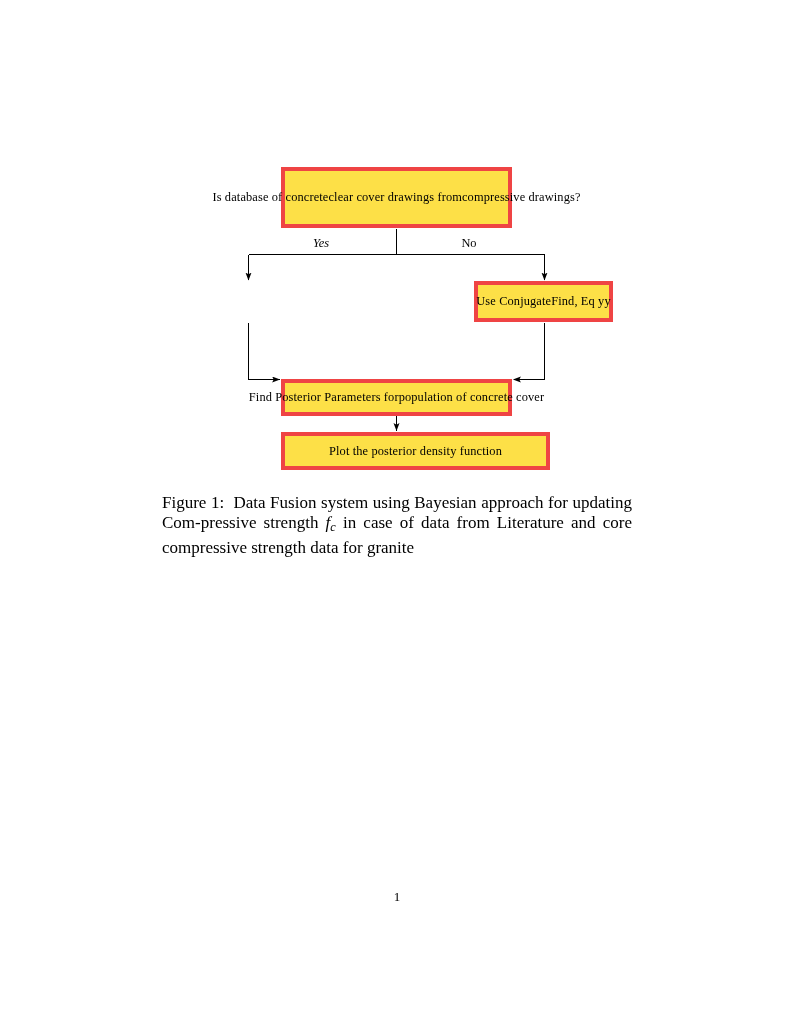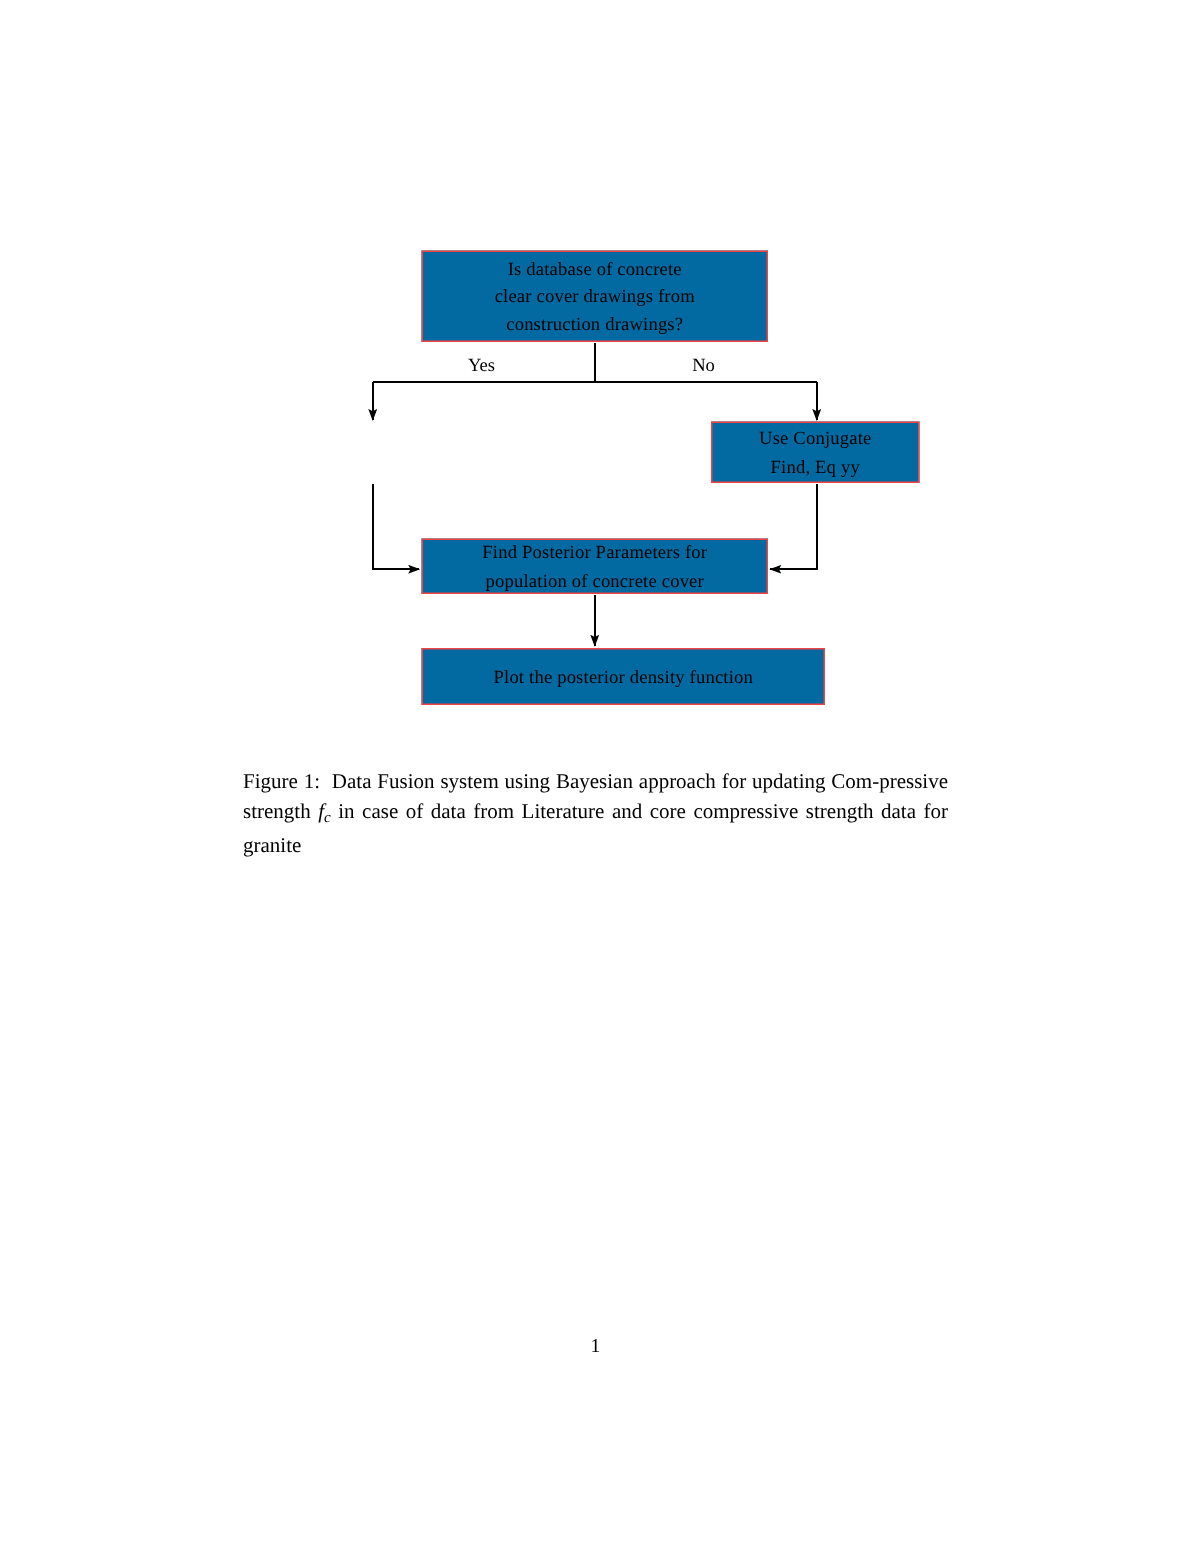--- a/index.html
+++ b/index.html
@@ -27,64 +27,63 @@
   .fc {
     position: absolute;
     left: 0; top: 0;
     width: 794px;
     height: 500px;
   }
 
   .node {
     position: absolute;
     box-sizing: border-box;
-    border: 1px solid #ef4444;
-    background: #0369a1;
+    border: 4px solid #ef4444;
+    background: #fde047;
     display: flex;
-    flex-direction: column;
     align-items: center;
     justify-content: center;
     text-align: center;
     font-size: 12.4px;
     line-height: 18.5px;
     letter-spacing: 0.01em;
   }
   .node .ln { display: block; white-space: nowrap; }
 
   #node-question { left: 281px; top: 167px; width: 231px; height: 61px; }
   #node-jeffreys  { left: 179px; top: 281px; width: 139px; height: 41px; }
   #node-conjugate { left: 474px; top: 281px; width: 139px; height: 41px; align-items: center; }
-  #node-posterior { left: 281px; top: 359px; width: 231px; height: 37px; }
+  #node-posterior { left: 281px; top: 379px; width: 231px; height: 37px; }
   #node-plot      { left: 281px; top: 432px; width: 269px; height: 38px; }
 
   .edge-label {
     position: absolute;
     font-size: 12.4px;
     line-height: 14px;
     white-space: nowrap;
     text-align: center;
   }
-  #label-yes { left: 281px; top: 236px; width: 80px; }
+  #label-yes { left: 281px; top: 236px; width: 80px; font-style: italic; }
   #label-no  { left: 429px; top: 236px; width: 80px; }
 
   .svg-edges {
     position: absolute;
     left: 0; top: 0;
     width: 794px;
     height: 500px;
     pointer-events: none;
   }
 
   
   #caption {
     position: absolute;
     left: 162px;
-    top: 512px;
+    top: 493px;
     width: 470px;
-    font-size: 14px;
+    font-size: 17px;
     line-height: 19.6px;
     text-align: justify;
     text-justify: inter-word;
   }
   #caption .nobr { white-space: nowrap; }
   .mathit {
     font-style: italic;
     font-family: "Liberation Serif", "DejaVu Serif", serif;
   }
   .mathsub {
@@ -131,21 +130,21 @@
 
         <path d="M544.5,322.5 L544.5,379.5 L513.5,379.5" marker-end="url(#ah)"></path>
 
         <path d="M396.5,396.5 L396.5,430.5" marker-end="url(#ah)"></path>
       </g>
     </svg>
 
     <div class="node" id="node-question">
       <span class="ln">Is database of concrete</span>
       <span class="ln">clear cover drawings from</span>
-      <span class="ln">construction drawings?</span>
+      <span class="ln">compressive drawings?</span>
     </div>
 
     <div class="edge-label" id="label-yes">Yes</div>
     <div class="edge-label" id="label-no">No</div>
 
 
     <div class="node" id="node-conjugate">
       <span class="ln">Use Conjugate</span>
       <span class="ln">Find, Eq yy</span>
     </div>

